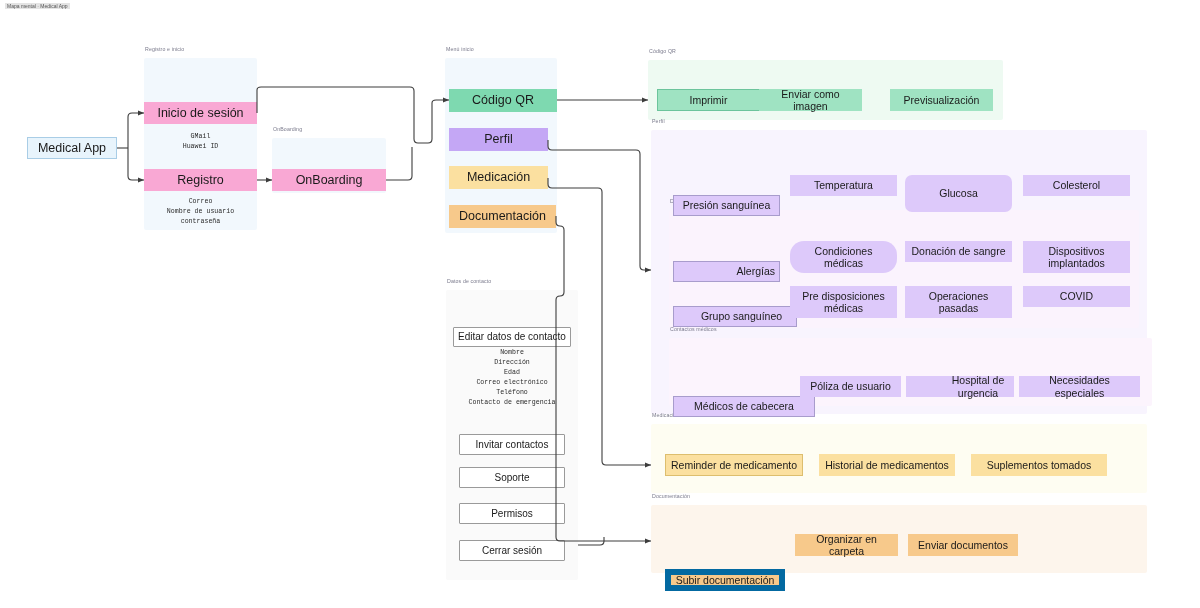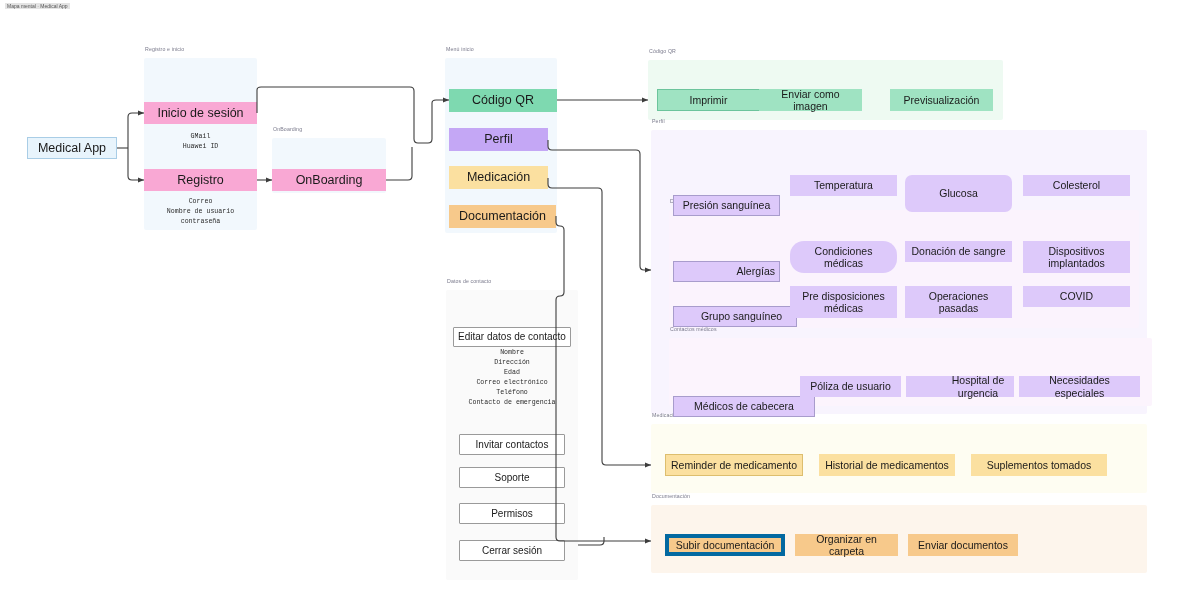--- a/index.html
+++ b/index.html
@@ -65,21 +65,21 @@
   .chip.yellow { background: #fbe0a0; }
   .chip.orange { background: #f7c98b; }
   .chip.outline {
     background: #ffffff;
     border: 1px solid #9a9a9a;
     border-radius: 1px;
   }
   .chip.bordered { border: 1px solid #a89ccc; margin-top: 20px; }
   .chip.bordered-g { border: 1px solid #6cc49c; }
   .chip.bordered-y { border: 1px solid #ddbe6e; }
-  .chip.bordered-o { border: 4px solid #0369a1; }
+  .chip.bordered-o { border: 6px solid #0369a1; margin-top: 35px; }
 
   .chip.big { font-size: 12.5px; }
 
   .monolist {
     position: absolute;
     text-align: center;
     font-family: "Liberation Mono", monospace;
     font-size: 6.6px;
     line-height: 1.52;
     color: #2b2b2b;

